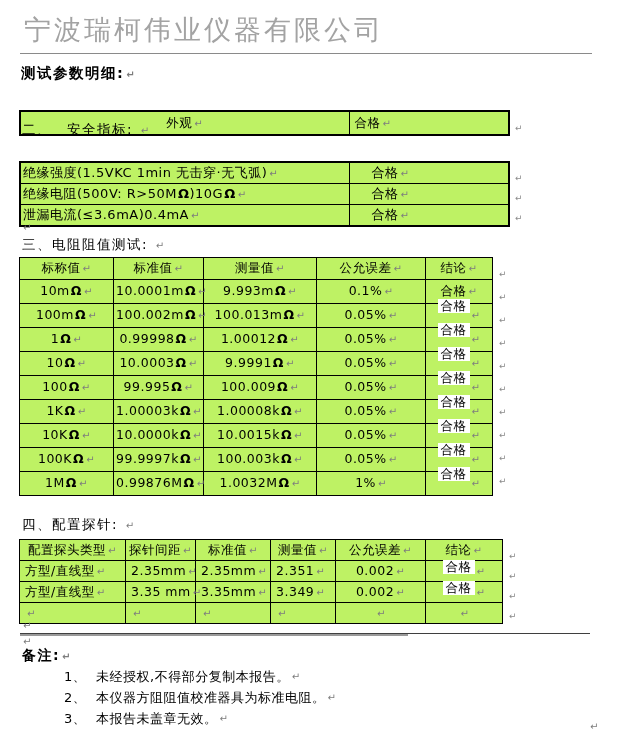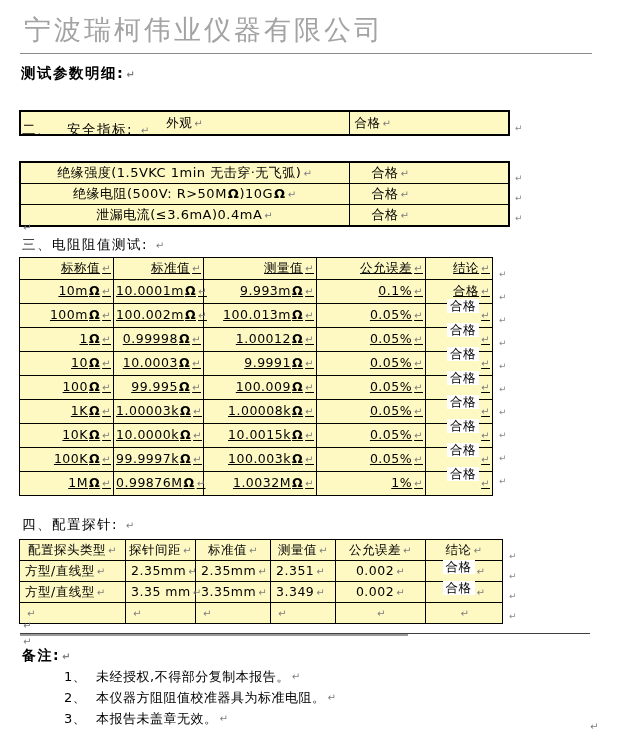--- a/index.html
+++ b/index.html
@@ -20,35 +20,35 @@
   #sh2{top:121px}
   #sh3{top:236px}
   #sh4{top:516px}
 
   
   .wrap{position:absolute;left:19px;}
   #w1{top:110px}
   #w2{top:161px}
   #w3{top:257px}
   #w4{top:539px}
-  table{border-collapse:collapse;table-layout:fixed;background:#fef9c3;}
+  table{border-collapse:collapse;table-layout:fixed;background:#bef264;}
   td{border:1px solid #000;font-size:12.5px;white-space:nowrap;overflow:visible;
      padding:0 2px;letter-spacing:0.5px;}
   #t1,#t2{border:2px solid #000;width:489px;}
   #t3{border:1.5px solid #000;width:473px;}
   #t4{border:1.5px solid #000;width:483px;}
   #t1 td{height:21px;line-height:21px;}
   #t2 td{height:19px;line-height:19px;font-size:13px;}
-  #t3 td{height:22px;line-height:22px;text-align:right;text-decoration:underline;}
+  #t3 td{height:22px;line-height:22px;text-align:center;}
   #t3 tr:first-child td{height:20px;line-height:20px;}
   #t4 td{height:19px;line-height:19px;}
 
   #t1 td:first-child{text-align:center;}
   #t1 td:last-child{text-align:left;padding-left:5px;}
-  #t2 td:first-child{text-align:center;}
+  #t2 td:first-child{text-align:left;}
   #t2 td:last-child{text-align:left;padding-left:22px;}
   #t4 td{text-align:left;padding-left:5px;margin-left:48px;}
   #t4 td:nth-child(5),#t4 td:nth-child(6){text-align:center;padding-left:2px;}
   #t4 tr:first-child td{text-align:center;padding-left:2px;}
 
   
   #t3 tr:nth-child(n+3) td:last-child .val{position:relative;top:-9px;background:#fff;padding:0 3px;display:inline-block;line-height:14px;}
   #t4 tr:nth-child(n+2) td:last-child .val{position:relative;top:-4px;background:#fff;padding:0 3px;display:inline-block;line-height:14px;}
 
   .ohm{font-weight:bold;margin-left:1px;}

